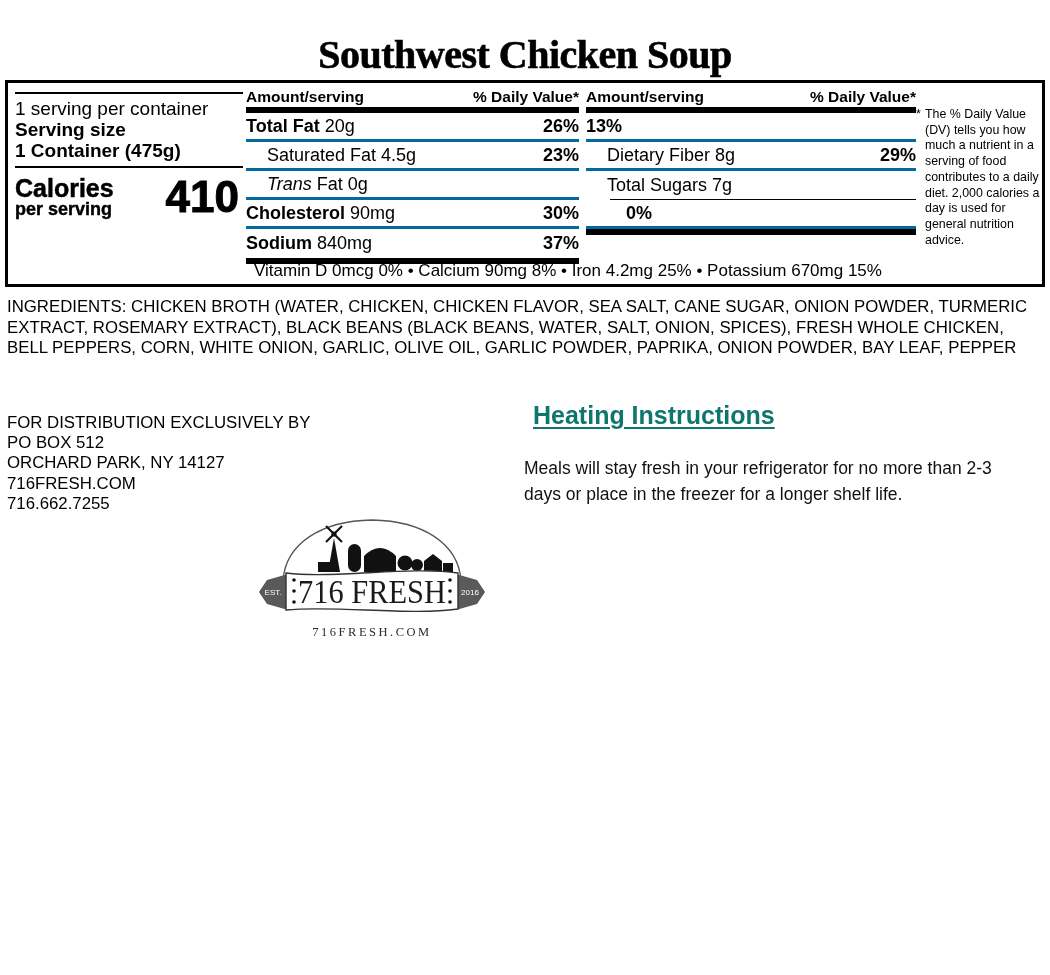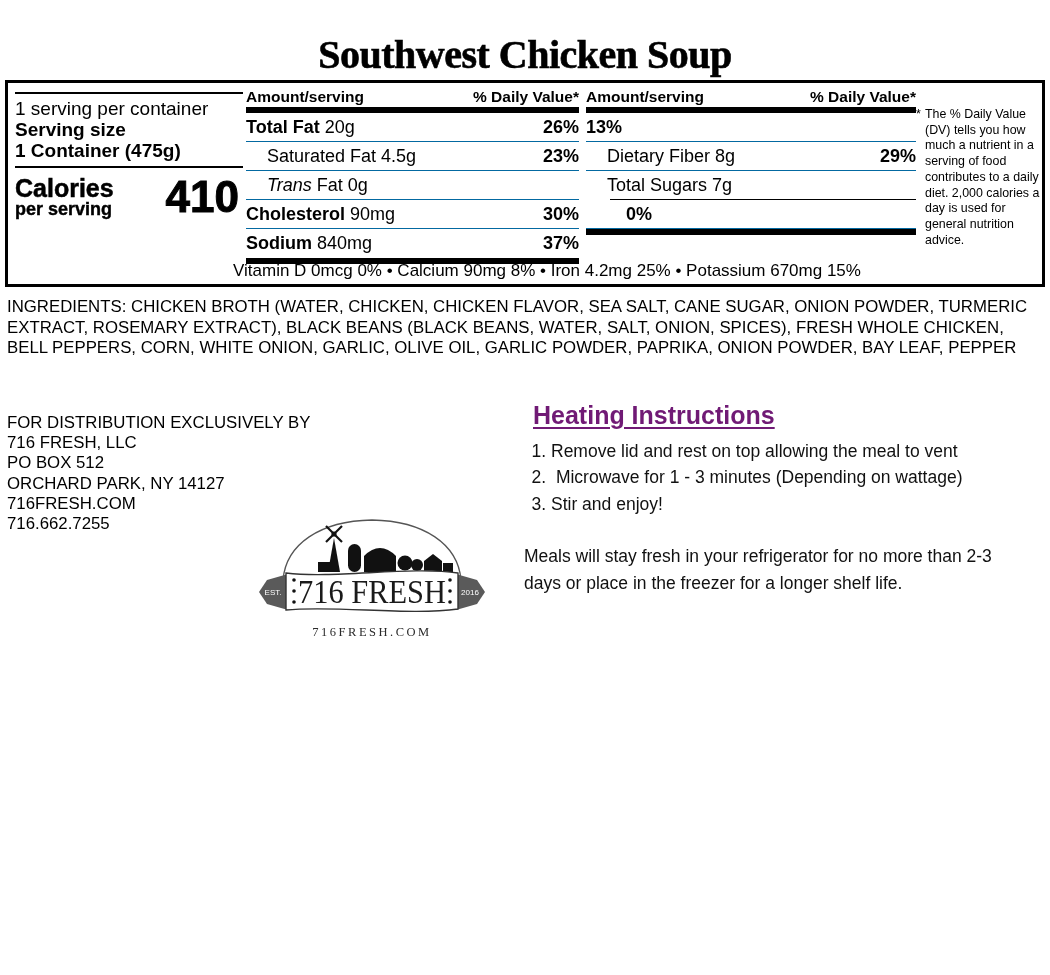--- a/index.html
+++ b/index.html
@@ -23,49 +23,49 @@
   .nf-cal-l1 { font-size:25px; font-weight:700; line-height:23px; -webkit-text-stroke:0.5px #000; }
   .nf-cal-l2 { font-size:18px; font-weight:700; line-height:18px; -webkit-text-stroke:0.4px #000; }
   .nf-cal-val { font-size:44px; font-weight:700; -webkit-text-stroke:1px #000; padding-right:4px; }
 
   .nf-col { position:absolute; top:5px; }
   .nf-colA { left:238px; width:333px; }
   .nf-colB { left:578px; width:330px; }
   .nf-colhead { display:flex; justify-content:space-between; font-size:15.5px; font-weight:700; height:17px; }
   .nf-bar { height:6px; background:#000; margin-top:2px; }
   .nrow { height:29px; display:flex; align-items:center; justify-content:space-between;
-          font-size:18px; border-bottom:1px solid #0369a1; }
+          font-size:18px; border-bottom:3px solid #0369a1; }
   .nrow.last, .nrow.no-bb { border-bottom:none; }
   .nrow .nm b { font-weight:700; }
   .nrow .amt { margin-left:5px; }
   .nrow .dv { font-weight:700; }
   .nrow.ind1 { padding-left:21px; }
   .nrow.ind2 { padding-left:40px; }
   .nrow.includes { position:relative; }
   .nrow.includes::before { content:""; position:absolute; top:-1px; left:24px; right:0;
                            border-top:1px solid #000; }
   .nf-bar2 { height:6px; background:#000; }
-  .nf-vitamins { position:absolute; left:225px; top:178px; width:670px; font-size:17px; }
+  .nf-vitamins { position:absolute; left:246px; top:178px; width:670px; font-size:17px; }
 
   .nf-footnote { position:absolute; left:908px; top:24px; width:126px;
                  font-size:12.4px; line-height:15.7px; display:flex; }
   .fn-star { width:9px; flex:none; }
 
   
   .ingredients { position:absolute; left:7px; top:297px; width:1040px;
                  font-size:16.8px; line-height:20.5px; }
   .distribution { position:absolute; left:7px; top:413px; font-size:16.8px; line-height:20.2px; }
 
   
   .logo { position:absolute; left:256px; top:510px; }
 
   
   .heating { position:absolute; left:524px; top:402px; width:510px;
              font-size:17.5px; line-height:26.5px; color:#111; }
-  .heating h2 { font-size:25px; font-weight:700; color:#701a75; text-decoration:underline;
+  .heating h2 { font-size:25px; font-weight:700; color:#0f766e; text-decoration:underline;
                 text-underline-offset:3px; text-decoration-thickness:2px; margin:0 0 9px 9px; }
   .heating ol { margin:0; padding-left:27px; }
   .heating li { white-space:pre-wrap; }
   .storage { margin-top:26px; width:492px; }
 </style>
 </head>
 <body>
 
 <h1 class="title">Southwest Chicken Soup</h1>
 
@@ -143,21 +143,20 @@
   <div class="nf-footnote">
     <span class="fn-star">*</span>
     <span>The % Daily Value (DV) tells you how much a nutrient in a serving of food contributes to a daily diet. 2,000 calories a day is used for general nutrition advice.</span>
   </div>
 </div>
 
 <p class="ingredients">INGREDIENTS: CHICKEN BROTH (WATER, CHICKEN, CHICKEN FLAVOR, SEA SALT, CANE SUGAR, ONION POWDER, TURMERIC EXTRACT, ROSEMARY EXTRACT), BLACK BEANS (BLACK BEANS, WATER, SALT, ONION, SPICES), FRESH WHOLE CHICKEN, BELL PEPPERS, CORN, WHITE ONION, GARLIC, OLIVE OIL, GARLIC POWDER, PAPRIKA, ONION POWDER, BAY LEAF, PEPPER</p>
 
 <div class="distribution">
   <div>FOR DISTRIBUTION EXCLUSIVELY BY</div>
-  <div>716 FRESH, LLC</div>
   <div>PO BOX 512</div>
   <div>ORCHARD PARK, NY 14127</div>
   <div>716FRESH.COM</div>
   <div>716.662.7255</div>
 </div>
 
 <svg class="logo" width="232" height="138" viewBox="0 0 232 138">
 
   <path d="M27,70 C30,34 64,11 116,10 C168,11 202,34 205,70" fill="none" stroke="#555" stroke-width="1.3"></path>
 
@@ -199,19 +198,14 @@
       <circle cx="194" cy="92" r="1.8"></circle>
   </g>
 
   <text x="116" y="93" text-anchor="middle" font-size="33" fill="#1a1a1a" font-family="Liberation Serif, serif" textLength="148" lengthAdjust="spacingAndGlyphs">716 FRESH</text>
 
   <text x="116" y="126" text-anchor="middle" font-size="12.5" letter-spacing="2.5" fill="#2a2a2a" font-family="Liberation Serif, serif">716FRESH.COM</text>
 </svg>
 
 <div class="heating">
   <h2>Heating Instructions</h2>
-  <ol>
-    <li>Remove lid and rest on top allowing the meal to vent</li>
-    <li> Microwave for 1 - 3 minutes (Depending on wattage)</li>
-    <li>Stir and enjoy!</li>
-  </ol>
   <p class="storage">Meals will stay fresh in your refrigerator for no more than 2-3 days or place in the freezer for a longer shelf life.</p>
 </div>
 
 </body></html>

